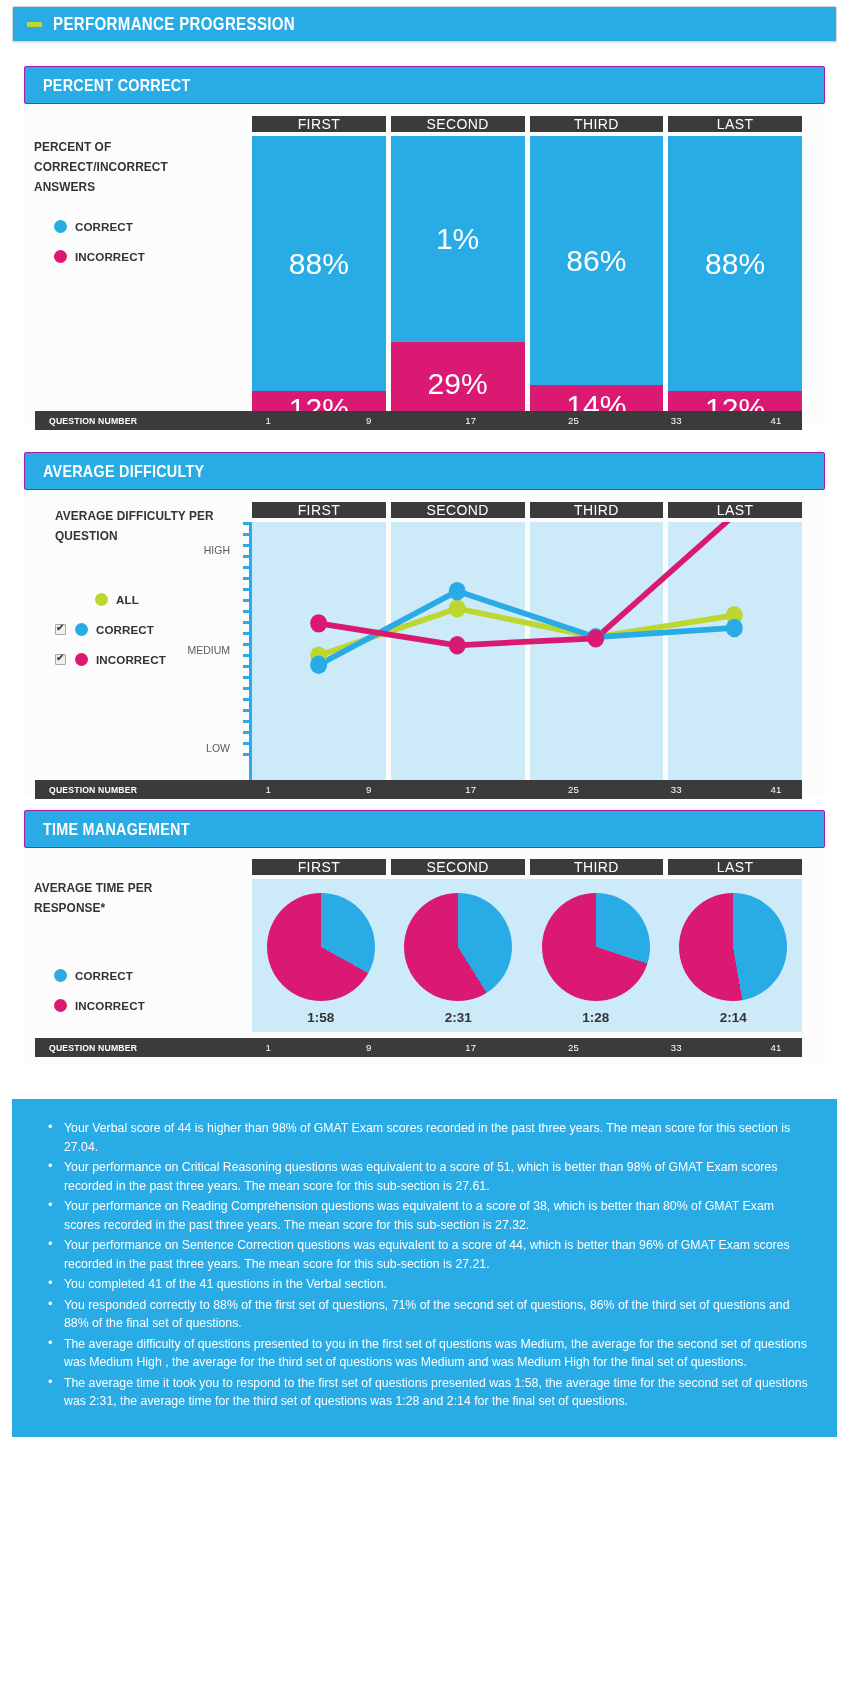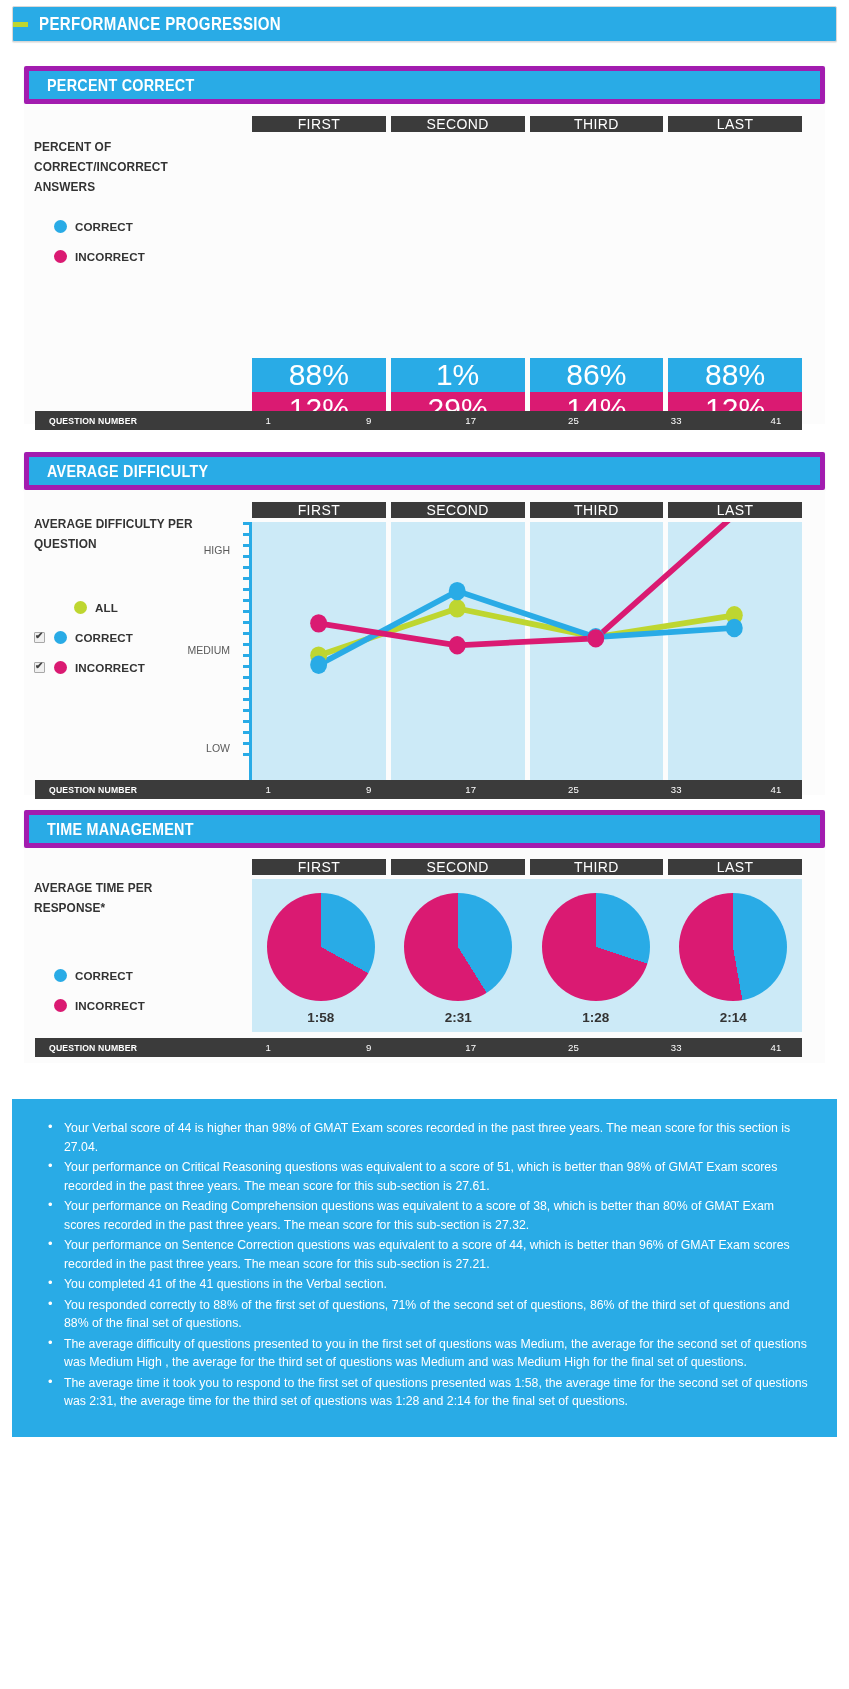--- a/index.html
+++ b/index.html
@@ -14,20 +14,21 @@
 
   
   .top-header {
     margin: 6px 12px 0 12px;
     height: 36px;
     background: #29abe6;
     border: 1px solid #d8d8d8;
     border-radius: 2px;
     display: flex;
     align-items: center;
+    padding-left: 14px;
     box-shadow: 0 1px 1px rgba(0,0,0,.10);
   }
   .minus-box {
     width: 15px; height: 5px;
     background: #bed630;
     margin-right: 11px;
   }
   .top-header-title {
     color: #ffffff;
     font-size: 17.5px;
@@ -36,21 +37,21 @@
     transform: scaleX(.86);
     transform-origin: left center;
     font-family: "Liberation Sans", sans-serif;
   }
 
   
   .section { margin: 0 24px; }
   .section-head {
     height: 38px;
     background: #29abe6;
-    border: 5px solid #a21caf;
+    border: 1px solid #a21caf;
     border-radius: 2px;
     display: flex; align-items: center;
     padding-left: 18px;
     box-shadow: 0 1px 2px rgba(0,0,0,.10);
   }
   .section-head-title {
     color: #ffffff; font-size: 16.5px; font-weight: bold;
     letter-spacing: .3px;
     transform: scaleX(.87); transform-origin: left center;
   }
@@ -113,21 +114,20 @@
     line-height: 16px;
     height: 16px;
     letter-spacing: .4px;
   }
 
   
   .bars {
     display: flex;
     gap: 5px;
     height: 290px;
-    align-items: flex-end;
   }
   .barcol { flex: 1; display: flex; flex-direction: column; }
   .bar-correct {
     background: #29abe6;
     color: #fff;
     display: flex; align-items: center; justify-content: center;
     font-size: 30px;
     font-family: "Liberation Sans", sans-serif;
   }
   .bar-incorrect {
@@ -288,21 +288,21 @@
       </div>
     </div>
   </div>
 
   <div class="section" style="margin-top:28px;">
     <div class="section-head">
       <div class="section-head-title">AVERAGE DIFFICULTY</div>
     </div>
 
     <div class="section-body" style="height:305px;">
-      <div class="legend-col" style="top:24px;">
+      <div class="legend-col" style="top:16px;margin-left:21px;">
         <div class="legend-title">AVERAGE DIFFICULTY PER QUESTION</div>
         <div class="legend-items" style="margin-top:38px;">
           <div class="legend-row" style="padding-left:20px">
             <span class="chk blank"></span>
             <span class="dot" style="background:#bed630"></span>
             <span>ALL</span>
           </div>
           <div class="legend-row">
             <span class="chk on"></span>
             <span class="dot" style="background:#29abe6"></span>

